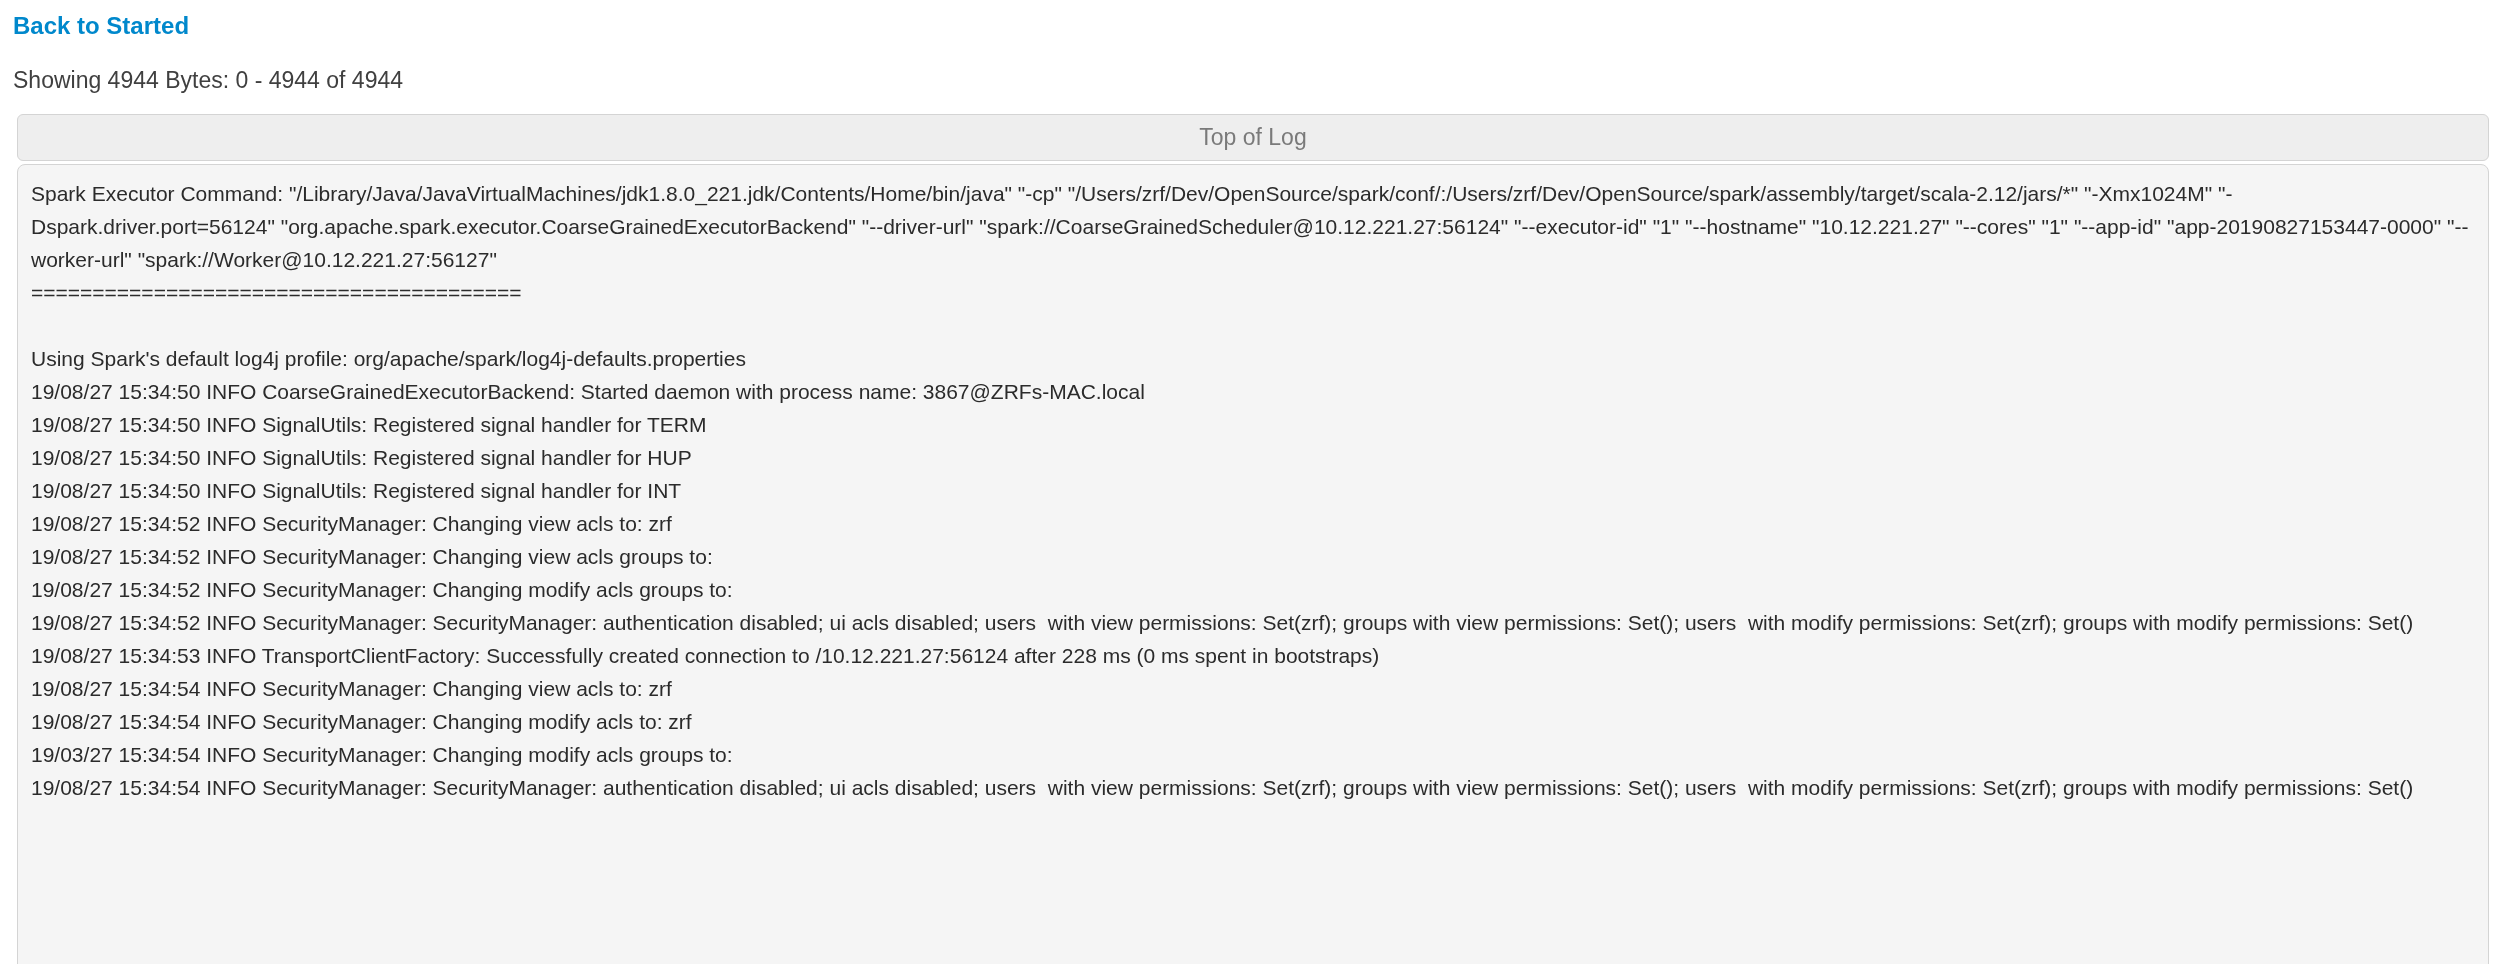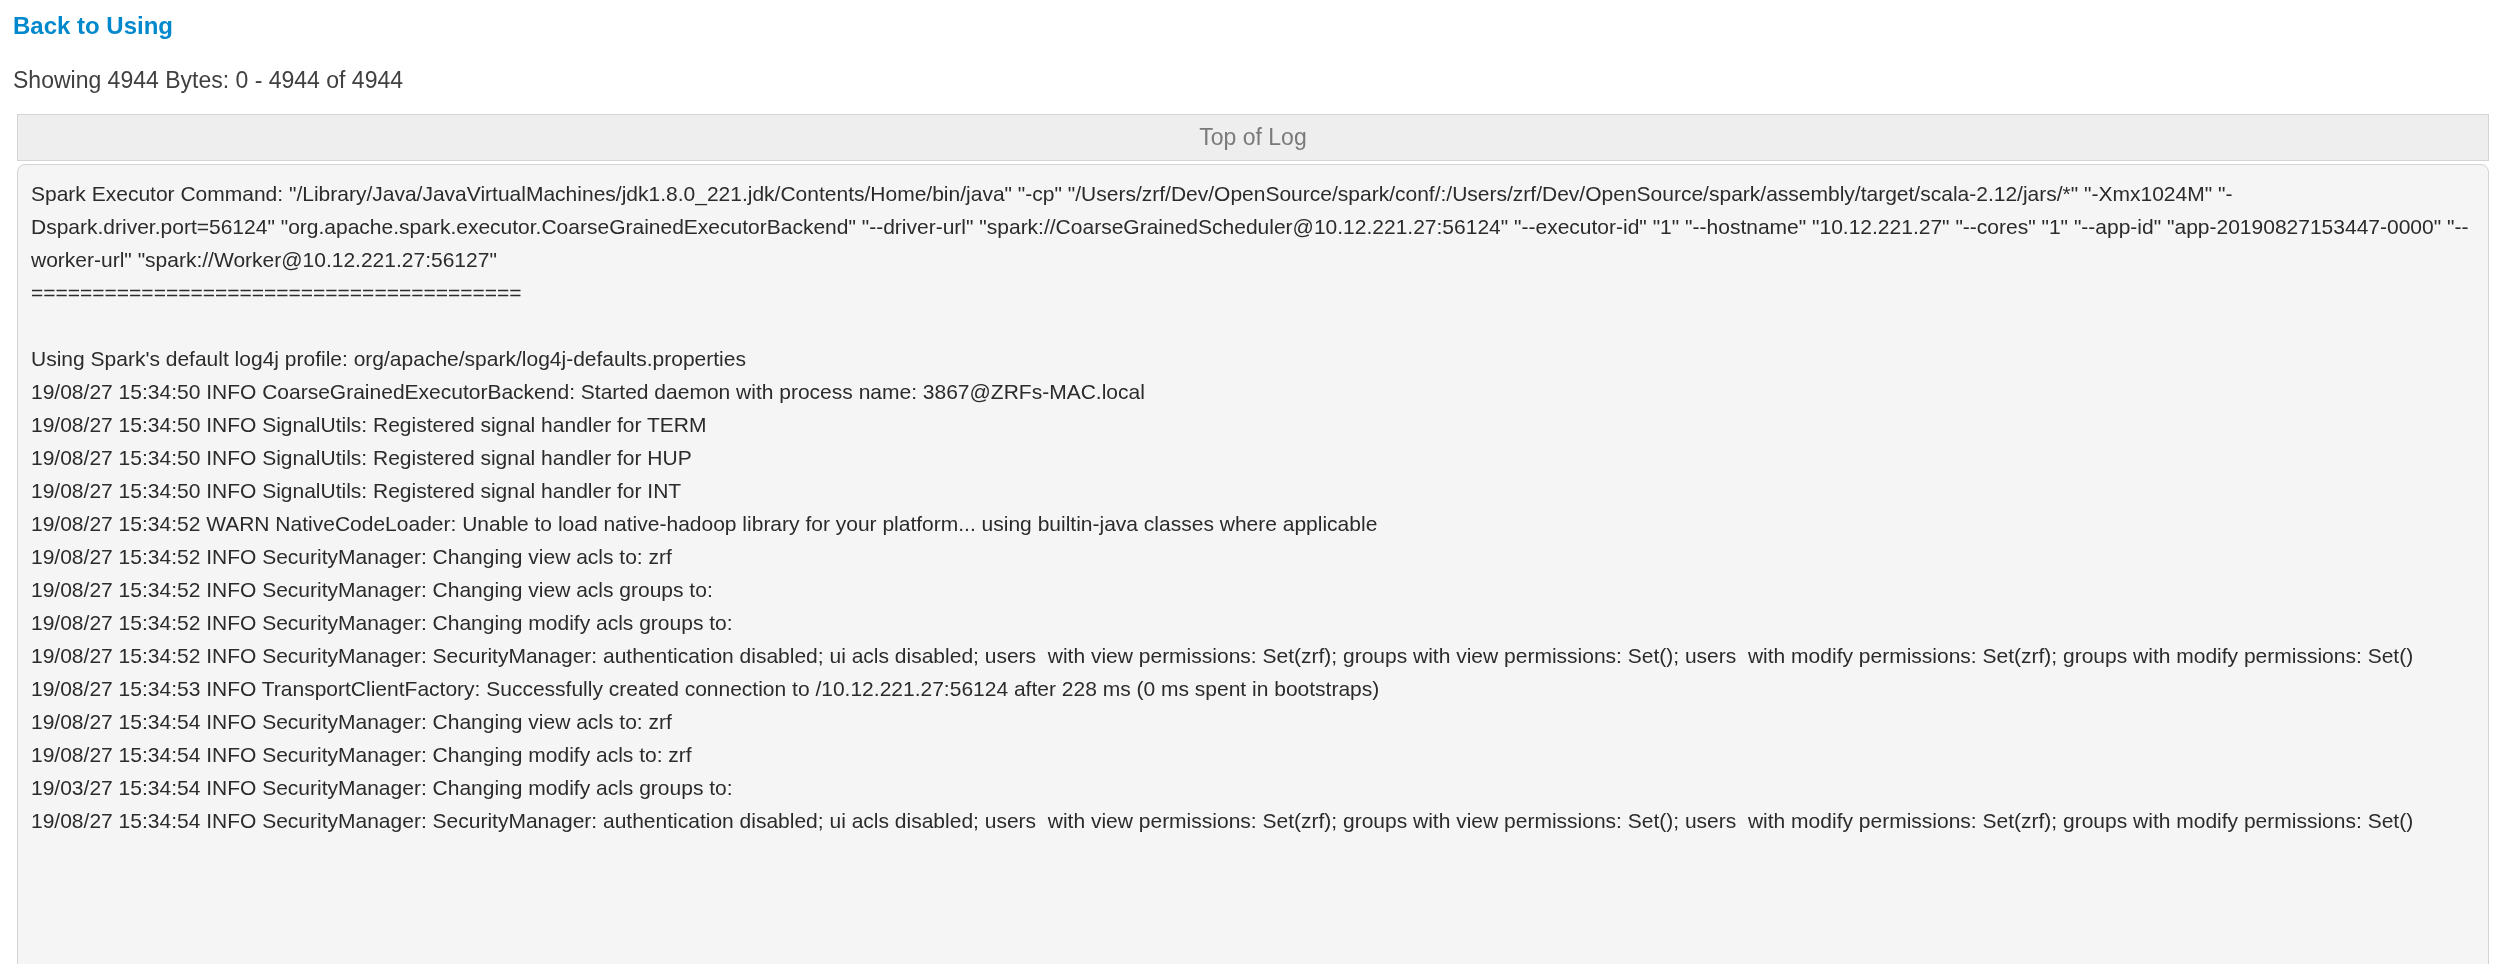--- a/index.html
+++ b/index.html
@@ -28,21 +28,21 @@
     margin-top: 27px;
     font-size: 23px;
     color: #404040;
   }
   .top-bar {
     margin-left: 4px;
     margin-top: 20px;
     height: 47px;
     background: #eeeeee;
     border: 1px solid #d4d4d4;
-    border-radius: 0;
+    border-radius: 6px;
     display: flex;
     align-items: center;
     justify-content: center;
     font-size: 23px;
     color: #7a7a7a;
     box-sizing: border-box;
   }
   .log-box {
     margin-left: 4px;
     margin-top: 3px;
@@ -59,38 +59,37 @@
   .log-line {
     white-space: pre-wrap;
     word-wrap: break-word;
   }
 </style>
 </head>
 <body>
 
 
 
-<a class="back-link" href="#">Back to Using</a>
+<a class="back-link" href="#">Back to Started</a>
 
 <div class="showing">Showing 4944 Bytes: 0 - 4944 of 4944</div>
 
 <div class="top-bar">
   <span>Top of Log</span>
 </div>
 
 <div class="log-box">
     <div class="log-line">Spark Executor Command: "/Library/Java/JavaVirtualMachines/jdk1.8.0_221.jdk/Contents/Home/bin/java" "-cp" "/Users/zrf/Dev/OpenSource/spark/conf/:/Users/zrf/Dev/OpenSource/spark/assembly/target/scala-2.12/jars/*" "-Xmx1024M" "-Dspark.driver.port=56124" "org.apache.spark.executor.CoarseGrainedExecutorBackend" "--driver-url" "spark://CoarseGrainedScheduler@10.12.221.27:56124" "--executor-id" "1" "--hostname" "10.12.221.27" "--cores" "1" "--app-id" "app-20190827153447-0000" "--worker-url" "spark://Worker@10.12.221.27:56127"</div>
     <div class="log-line">========================================</div>
     <div class="log-line">&nbsp;</div>
     <div class="log-line">Using Spark's default log4j profile: org/apache/spark/log4j-defaults.properties</div>
     <div class="log-line">19/08/27 15:34:50 INFO CoarseGrainedExecutorBackend: Started daemon with process name: 3867@ZRFs-MAC.local</div>
     <div class="log-line">19/08/27 15:34:50 INFO SignalUtils: Registered signal handler for TERM</div>
     <div class="log-line">19/08/27 15:34:50 INFO SignalUtils: Registered signal handler for HUP</div>
     <div class="log-line">19/08/27 15:34:50 INFO SignalUtils: Registered signal handler for INT</div>
-    <div class="log-line">19/08/27 15:34:52 WARN NativeCodeLoader: Unable to load native-hadoop library for your platform... using builtin-java classes where applicable</div>
     <div class="log-line">19/08/27 15:34:52 INFO SecurityManager: Changing view acls to: zrf</div>
     <div class="log-line">19/08/27 15:34:52 INFO SecurityManager: Changing view acls groups to:</div>
     <div class="log-line">19/08/27 15:34:52 INFO SecurityManager: Changing modify acls groups to:</div>
     <div class="log-line">19/08/27 15:34:52 INFO SecurityManager: SecurityManager: authentication disabled; ui acls disabled; users  with view permissions: Set(zrf); groups with view permissions: Set(); users  with modify permissions: Set(zrf); groups with modify permissions: Set()</div>
     <div class="log-line">19/08/27 15:34:53 INFO TransportClientFactory: Successfully created connection to /10.12.221.27:56124 after 228 ms (0 ms spent in bootstraps)</div>
     <div class="log-line">19/08/27 15:34:54 INFO SecurityManager: Changing view acls to: zrf</div>
     <div class="log-line">19/08/27 15:34:54 INFO SecurityManager: Changing modify acls to: zrf</div>
     <div class="log-line">19/03/27 15:34:54 INFO SecurityManager: Changing modify acls groups to:</div>
     <div class="log-line">19/08/27 15:34:54 INFO SecurityManager: SecurityManager: authentication disabled; ui acls disabled; users  with view permissions: Set(zrf); groups with view permissions: Set(); users  with modify permissions: Set(zrf); groups with modify permissions: Set()</div>
   </div>

